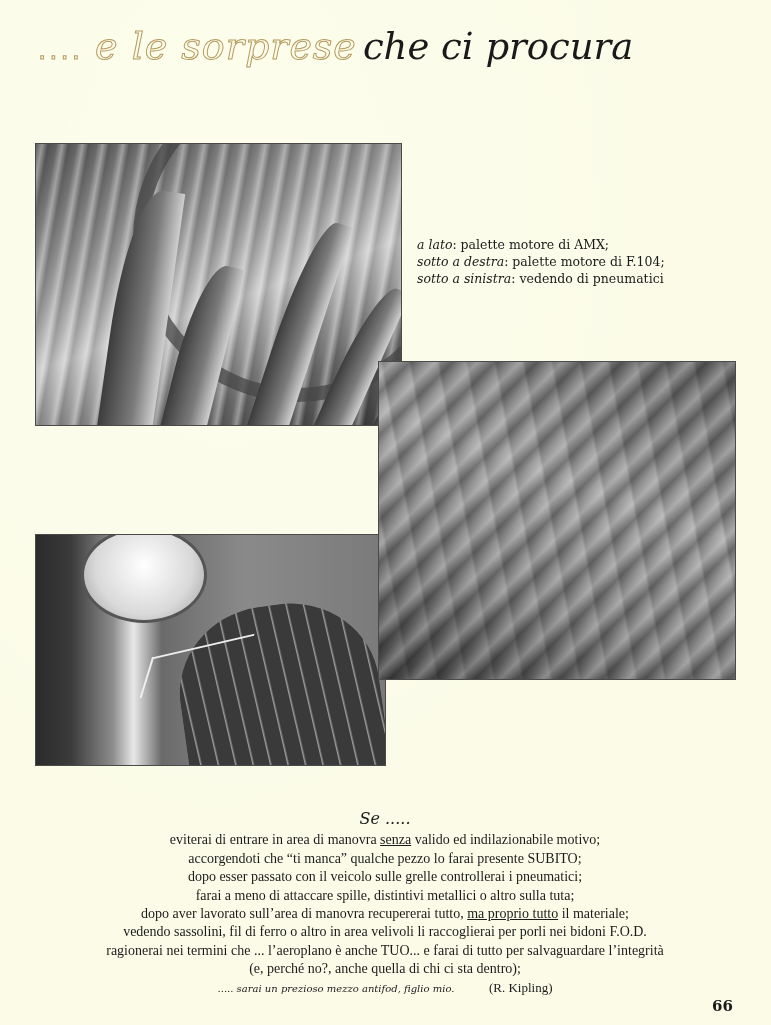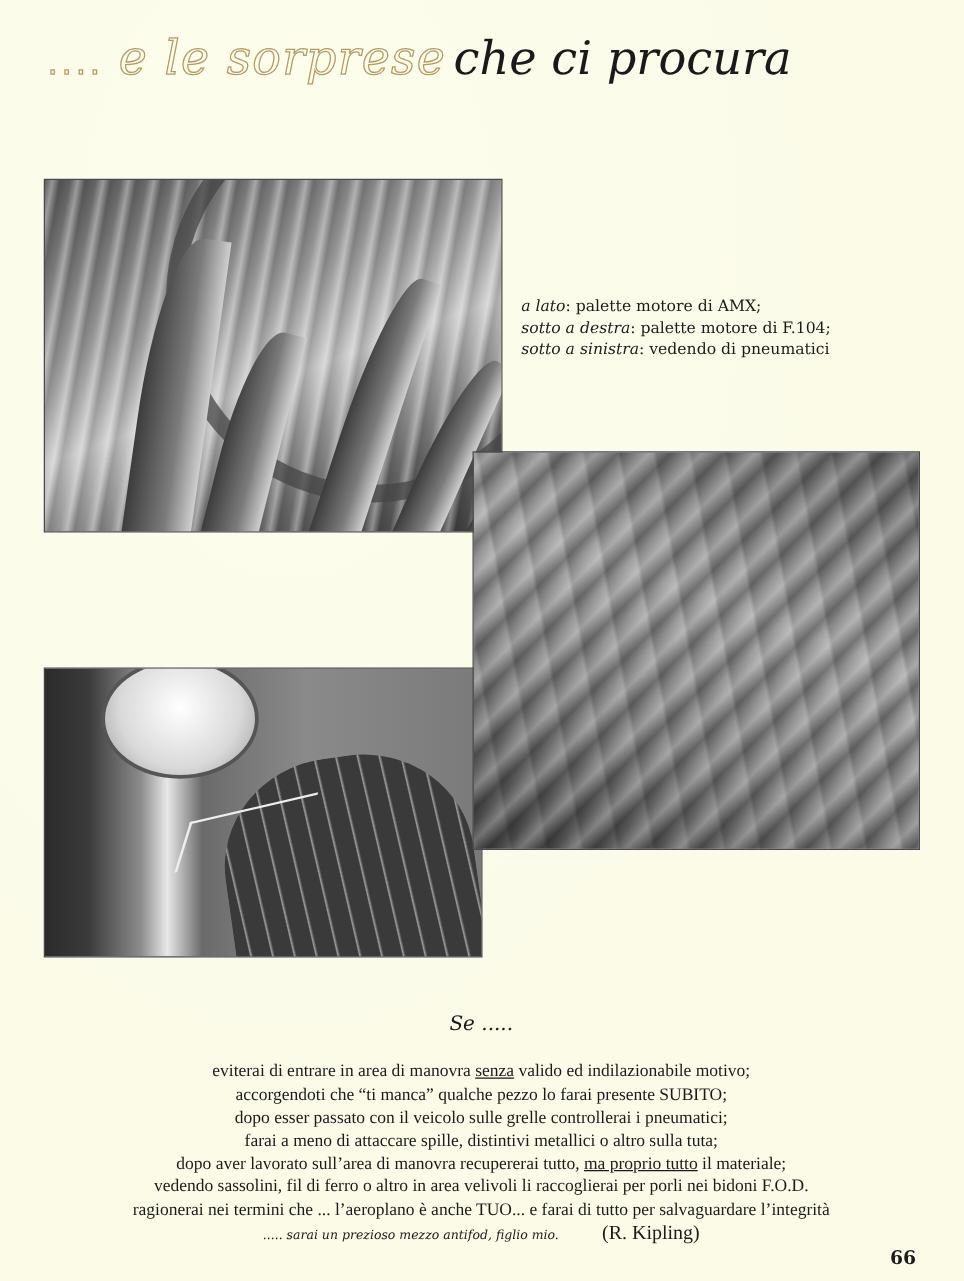--- a/index.html
+++ b/index.html
@@ -163,33 +163,33 @@
       text-align: center;
       font-family: "Liberation Serif", serif;
       font-size: 14px;
       line-height: 18.4px;
       color: #1b1b1b;
     }
     .poem .heading {
       font-family: "DejaVu Serif", serif;
       font-style: italic;
       font-size: 16px;
-      margin-bottom: 21px;
+      margin-bottom: 3px;
       display: block;
     }
     .poem .line { display: block; }
     .poem .u { text-decoration: underline; }
     .poem .closing {
       font-family: "DejaVu Serif", serif;
       font-style: italic;
       font-size: 10px;
     }
     .poem .credit {
       font-family: "Liberation Serif", serif;
-      font-size: 16px;
+      font-size: 13px;
       margin-left: 31px;
     }
     .page-number {
       position: absolute;
       left: 712px;
       top: 997px;
       font-family: "DejaVu Serif", serif;
       font-weight: bold;
       font-size: 15px;
       color: #1b1b1b;
@@ -229,17 +229,18 @@
 
   <div class="poem">
     <span class="heading">Se .....</span>
     <span class="line"><span>eviterai di entrare in area di manovra </span><span class="u">senza</span><span> valido ed indilazionabile motivo;</span></span>
     <span class="line"><span>accorgendoti che “ti manca” qualche pezzo lo farai presente SUBITO;</span></span>
     <span class="line"><span>dopo esser passato con il veicolo sulle grelle controllerai i pneumatici;</span></span>
     <span class="line"><span>farai a meno di attaccare spille, distintivi metallici o altro sulla tuta;</span></span>
     <span class="line"><span>dopo aver lavorato sull’area di manovra recupererai tutto, </span><span class="u">ma proprio tutto</span><span> il materiale;</span></span>
     <span class="line"><span>vedendo sassolini, fil di ferro o altro in area velivoli li raccoglierai per porli nei bidoni F.O.D.</span></span>
     <span class="line"><span>ragionerai nei termini che ... l’aeroplano è anche TUO... e farai di tutto per salvaguardare l’integrità</span></span>
+    <span class="line"><span>(e, perché no?, anche quella di chi ci sta dentro);</span></span>
     <span class="line"><span class="closing">..... sarai un prezioso mezzo antifod, figlio mio.</span> <span class="credit">(R. Kipling)</span></span>
   </div>
 
   <div class="page-number">66</div>
 </div>
 
 </body></html>

